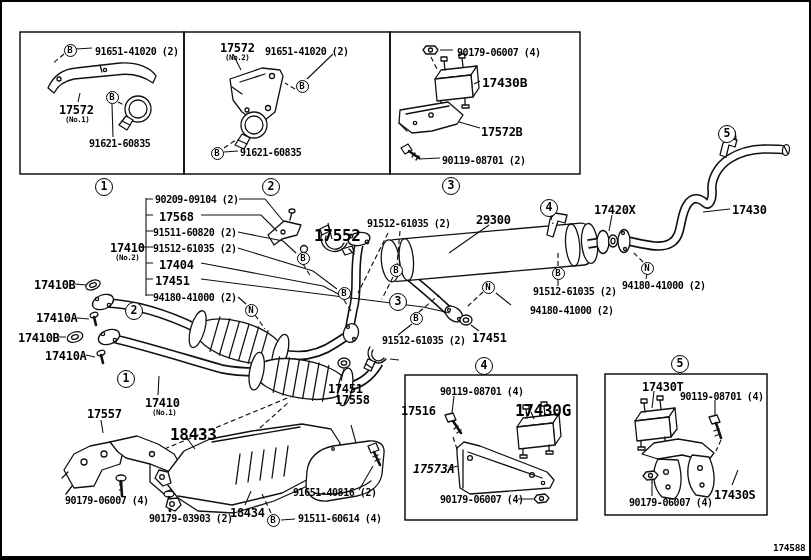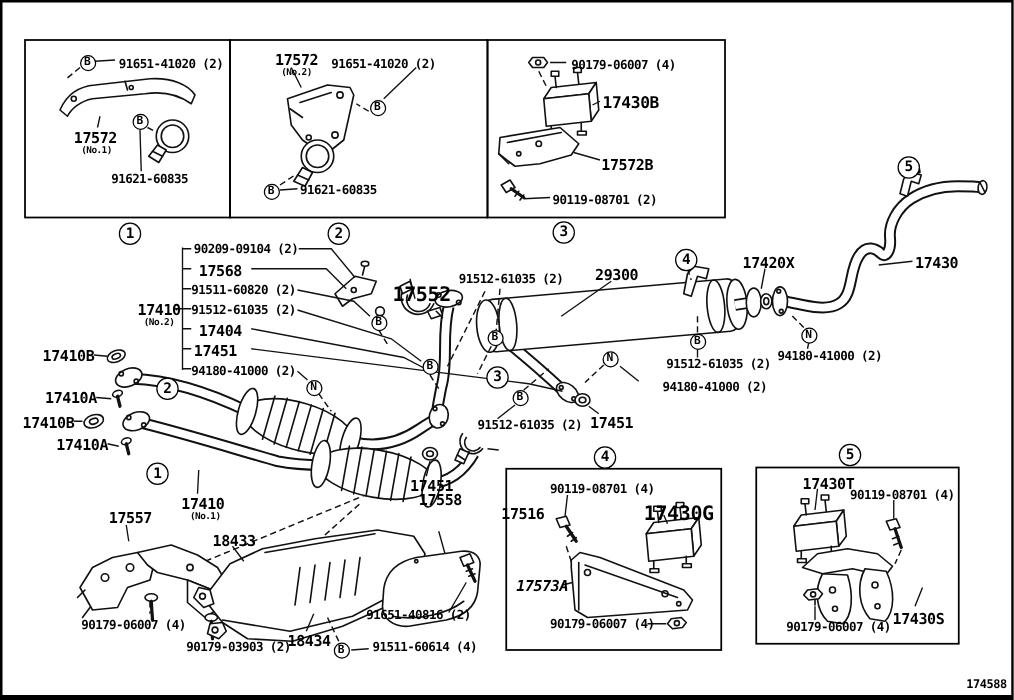--- a/index.html
+++ b/index.html
@@ -348,21 +348,21 @@
       <div class="lbl lbl-lg" style="left: 399px; top: 355px; font-size: 12px; margin-top: 48px;">17516</div>
       <div class="lbl lbl-lg" style="left: 326px; top: 381px; font-size: 12px;">17451</div>
       <div class="lbl lbl-lg" style="left: 32px; top: 277px; font-size: 12px;">17410B</div>
       <div class="lbl lbl-lg" style="left: 34px; top: 310px; font-size: 12px;">17410A</div>
       <div class="lbl lbl-lg" style="left: 16px; top: 330px; font-size: 12px;">17410B</div>
       <div class="lbl lbl-lg" style="left: 43px; top: 348px; font-size: 12px;">17410A</div>
       <div class="lbl lbl-lg" style="left: 143px; top: 395px; font-size: 12px;">17410</div>
       <div class="lbl" style="left: 150px; top: 407px; font-size: 7.5px;">(No.1)</div>
       <div class="lbl lbl-lg" style="left: 85px; top: 406px; font-size: 12px;">17557</div>
       <div class="lbl" style="left: 63px; top: 494px; font-size: 10px;">90179-06007 (4)</div>
-      <div class="lbl lbl-lg" style="left: 168px; top: 425px; font-size: 12px; text-align: center;">18433</div>
+      <div class="lbl lbl-lg" style="left: 168px; top: 425px; font-size: 16px; text-align: center;">18433</div>
       <div class="lbl lbl-lg" style="left: 228px; top: 505px; font-size: 12px;">18434</div>
       <div class="lbl" style="left: 147px; top: 512px; font-size: 10px;">90179-03903 (2)</div>
       <div class="lbl lbl-lg" style="left: 333px; top: 392px; font-size: 12px;">17558</div>
       <div class="lbl" style="left: 291px; top: 486px; font-size: 10px;">91651-40816 (2)</div>
       <div class="lbl" style="left: 296px; top: 512px; font-size: 10px;">91511-60614 (4)</div>
       <div class="lbl" style="left: 438px; top: 385px; font-size: 10px;">90119-08701 (4)</div>
       <div class="lbl lbl-lg" style="left: 513px; top: 401px; font-size: 16px;">17430G</div>
       <div class="lbl lbl-lg" style="left: 411px; top: 461px; font-size: 12px; font-style: italic;">17573A</div>
       <div class="lbl" style="left: 438px; top: 493px; font-size: 10px;">90179-06007 (4)</div>
       <div class="lbl lbl-lg" style="left: 640px; top: 379px; font-size: 12px;">17430T</div>

